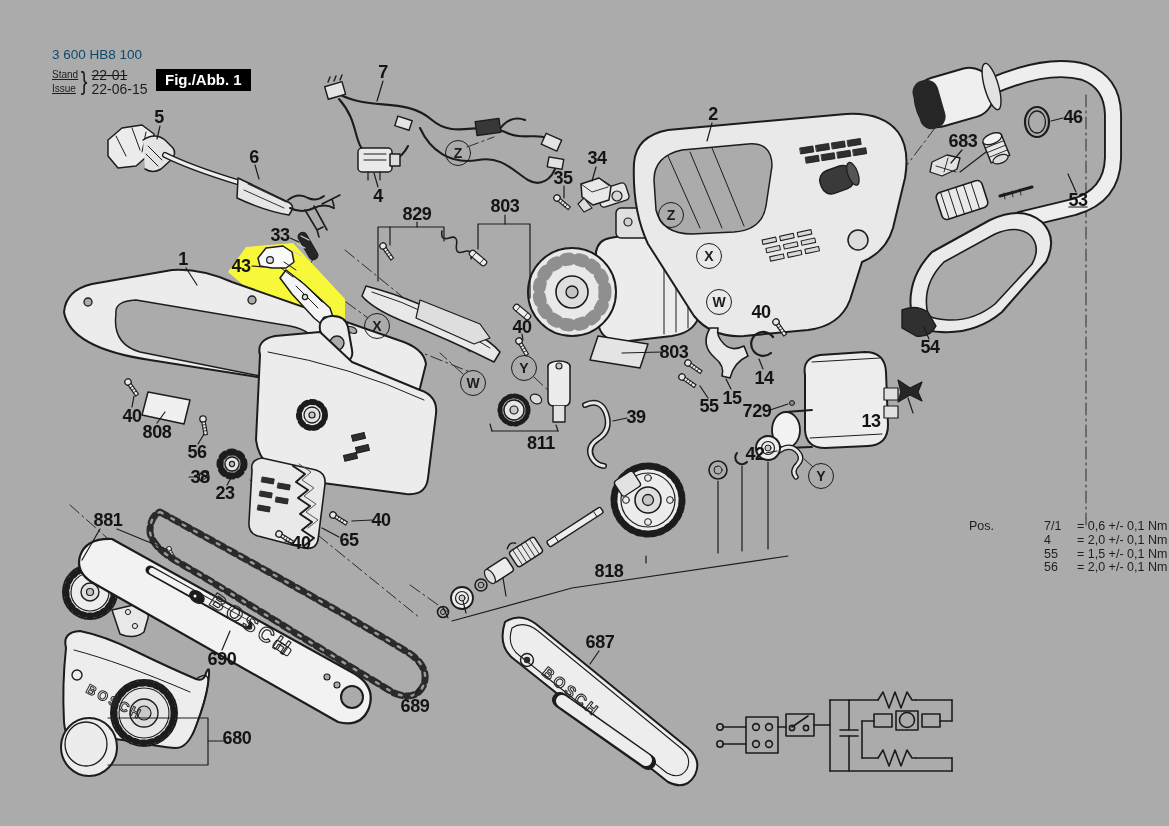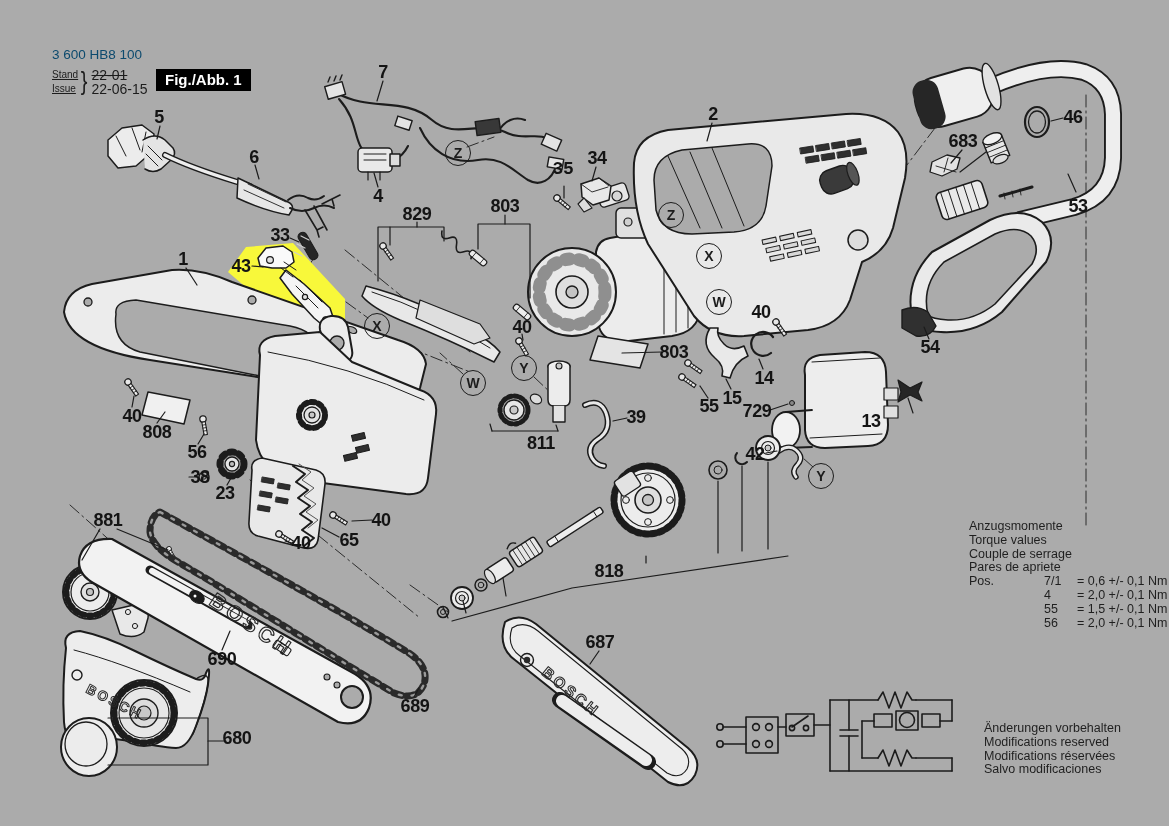--- a/index.html
+++ b/index.html
@@ -506,26 +506,20 @@
     <div class="issue-brace">}</div>
     <div class="issue-vals">
       <div class="strike">22-01</div>
       <div>22-06-15</div>
     </div>
   </div>
 </div>
 <div class="fig-box">Fig./Abb. 1</div>
 
 <div class="torque-note">
-  <div class="torque-headings" id="torque-headings">
-        <div>Anzugsmomente</div>
-        <div>Torque values</div>
-        <div>Couple de serrage</div>
-        <div>Pares de apriete</div>
-      </div>
   <div id="torque-rows">
         <div class="trow">
           <span class="tprefix">Pos.</span>
           <span class="tpos">7/1</span>
           <span class="tval">= 0,6 +/- 0,1 Nm</span>
         </div>
         <div class="trow">
           <span class="tprefix"></span>
           <span class="tpos">4</span>
           <span class="tval">= 2,0 +/- 0,1 Nm</span>
@@ -536,53 +530,47 @@
           <span class="tval">= 1,5 +/- 0,1 Nm</span>
         </div>
         <div class="trow">
           <span class="tprefix"></span>
           <span class="tpos">56</span>
           <span class="tval">= 2,0 +/- 0,1 Nm</span>
         </div>
       </div>
 </div>
 
-<div class="footer-note" id="footer-note">
-      <div>Änderungen vorbehalten</div>
-      <div>Modifications reserved</div>
-      <div>Modifications réservées</div>
-      <div>Salvo modificaciones</div>
-    </div>
 
 <div id="label-layer">
       <div class="part-label" style="left: 183px; top: 259px;">1</div>
       <div class="part-label" style="left: 713px; top: 114px;">2</div>
       <div class="part-label" style="left: 378px; top: 196px;">4</div>
       <div class="part-label" style="left: 159px; top: 117px;">5</div>
       <div class="part-label" style="left: 254px; top: 157px;">6</div>
       <div class="part-label" style="left: 383px; top: 72px;">7</div>
       <div class="part-label" style="left: 871px; top: 421px;">13</div>
       <div class="part-label" style="left: 764px; top: 378px;">14</div>
       <div class="part-label" style="left: 732px; top: 398px; text-align: center;">15</div>
       <div class="part-label" style="left: 280px; top: 235px;">33</div>
       <div class="part-label" style="left: 597px; top: 158px;">34</div>
-      <div class="part-label" style="left: 563px; top: 169px; font-family: Liberation Mono, monospace;">35</div>
+      <div class="part-label" style="left: 563px; top: 178px;">35</div>
       <div class="part-label" style="left: 349px; top: 540px;">65</div>
       <div class="part-label" style="left: 225px; top: 493px;">23</div>
       <div class="part-label" style="left: 180px; top: 477px; margin-left: 20px;">38</div>
       <div class="part-label" style="left: 636px; top: 417px;">39</div>
       <div class="part-label" style="left: 132px; top: 416px;">40</div>
       <div class="part-label" style="left: 522px; top: 327px;">40</div>
       <div class="part-label" style="left: 761px; top: 312px;">40</div>
       <div class="part-label" style="left: 301px; top: 543px;">40</div>
       <div class="part-label" style="left: 381px; top: 520px;">40</div>
       <div class="part-label" style="left: 755px; top: 454px;">42</div>
       <div class="part-label" style="left: 241px; top: 266px;">43</div>
       <div class="part-label" style="left: 1073px; top: 117px;">46</div>
-      <div class="part-label" style="left: 1078px; top: 206px;">53</div>
+      <div class="part-label" style="left: 1078px; top: 200px; text-decoration: underline;">53</div>
       <div class="part-label" style="left: 930px; top: 347px;">54</div>
       <div class="part-label" style="left: 709px; top: 406px;">55</div>
       <div class="part-label" style="left: 197px; top: 452px;">56</div>
       <div class="part-label" style="left: 237px; top: 738px;">680</div>
       <div class="part-label" style="left: 963px; top: 141px;">683</div>
       <div class="part-label" style="left: 600px; top: 642px;">687</div>
       <div class="part-label" style="left: 415px; top: 706px;">689</div>
       <div class="part-label" style="left: 222px; top: 659px;">690</div>
       <div class="part-label" style="left: 505px; top: 206px;">803</div>
       <div class="part-label" style="left: 674px; top: 352px;">803</div>

